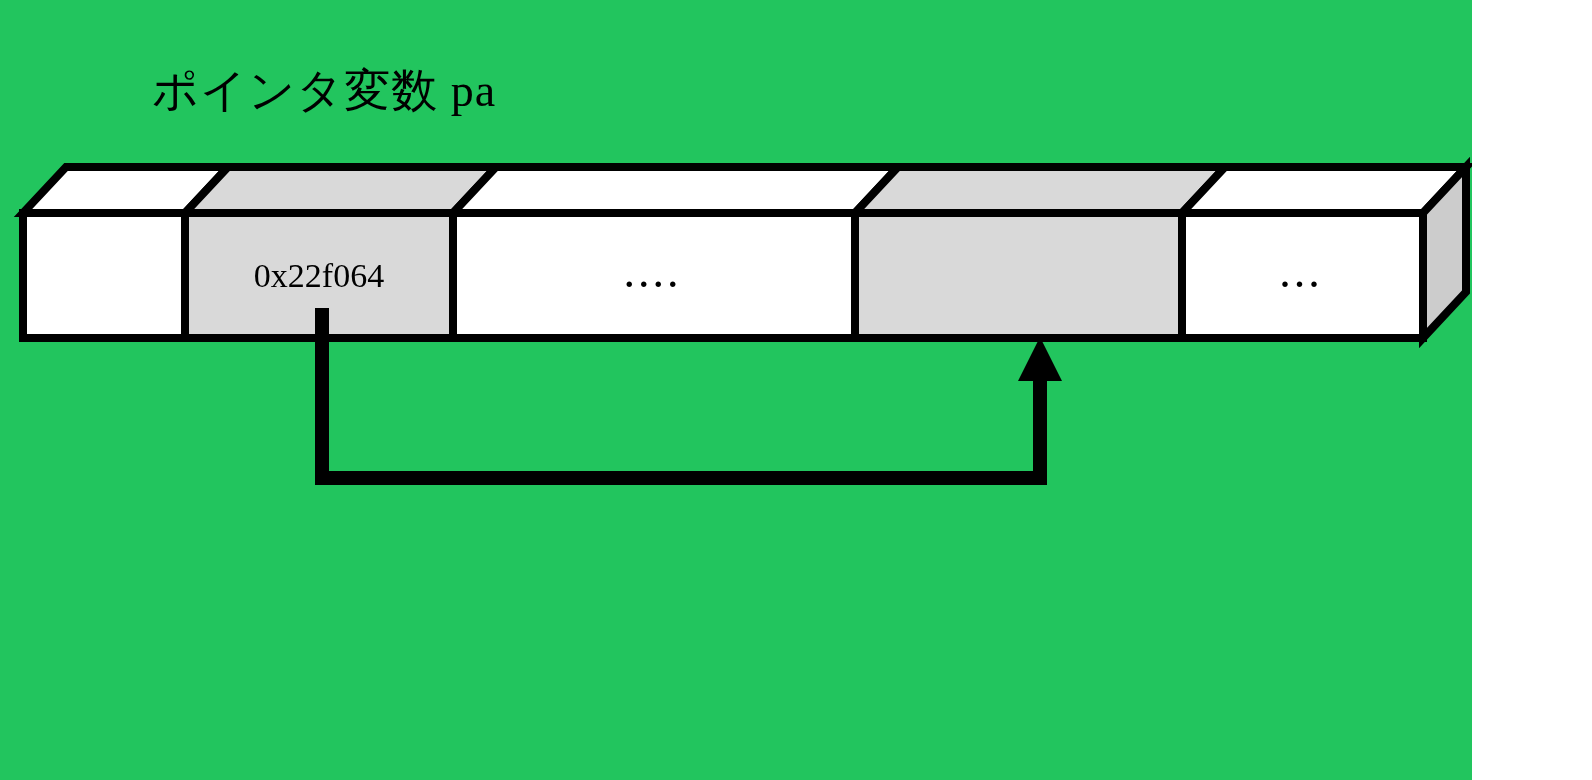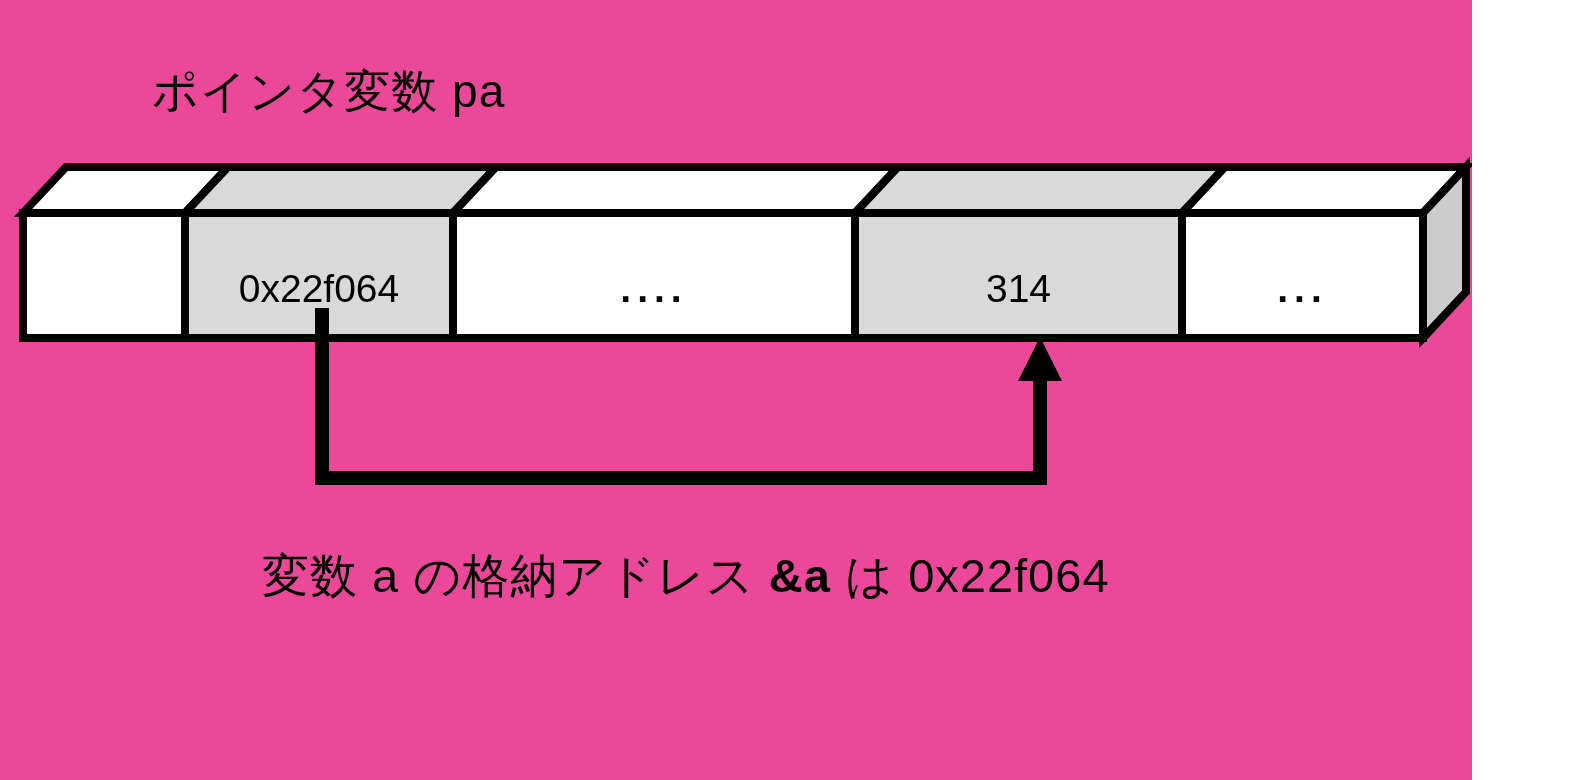--- a/index.html
+++ b/index.html
@@ -4,23 +4,23 @@
 <style>
   html, body {
     margin: 0;
     padding: 0;
     background: #ffffff;
   }
   .stage {
     position: relative;
     width: 1472px;
     height: 780px;
-    background: #ec4899;
+    background: #22c55e;
     overflow: hidden;
-    font-family: Liberation Sans, sans-serif;
+    font-family: Liberation Serif, serif;
     color: #000000;
   }
   .diagram-svg {
     position: absolute;
     left: 0;
     top: 0;
     width: 1592px;
     height: 780px;
   }
   .txt {
@@ -30,26 +30,26 @@
   }
   .var-label {
     font-size: 46px;
     line-height: 1.1;
     letter-spacing: 1px;
   }
   .label-pa { left: 152px; top: 66px; }
   .label-a  { left: 886px; top: 70px; }
   .cell-text {
     position: absolute;
-    top: 226px;
+    top: 213px;
     height: 125px;
     display: flex;
     align-items: center;
     justify-content: center;
-    font-size: 39px;
+    font-size: 34px;
     color: #000000;
   }
   .cell-text.dots {
     letter-spacing: 6px;
     font-weight: bold;
   }
   .cell1 { left: 185px;  width: 268px; }
   .cell2 { left: 453px;  width: 402px; }
   .cell3 { left: 855px;  width: 327px; }
   .cell4 { left: 1182px; width: 241px; }
@@ -98,22 +98,18 @@
     <g>
       <path d="M 322,308 L 322,478 L 1040,478 L 1040,374" fill="none" stroke="#000000" stroke-width="14" stroke-linejoin="miter"></path>
       <polygon points="1040,337 1018,381 1062,381" fill="#000000"></polygon>
     </g>
   </svg>
 
   <div class="txt var-label label-pa">ポインタ変数 pa</div>
 
   <div class="cell-text cell1">0x22f064</div>
   <div class="cell-text cell2 dots">....</div>
-  <div class="cell-text cell3">314</div>
   <div class="cell-text cell4 dots">...</div>
 
-  <div class="txt caption caption-1">
-    <span>変数 a の格納アドレス </span><span class="em">&amp;a</span><span> は 0x22f064</span>
-  </div>
 
   <div class="edge-bar"></div>
 
 </div>
 
 </body></html>

